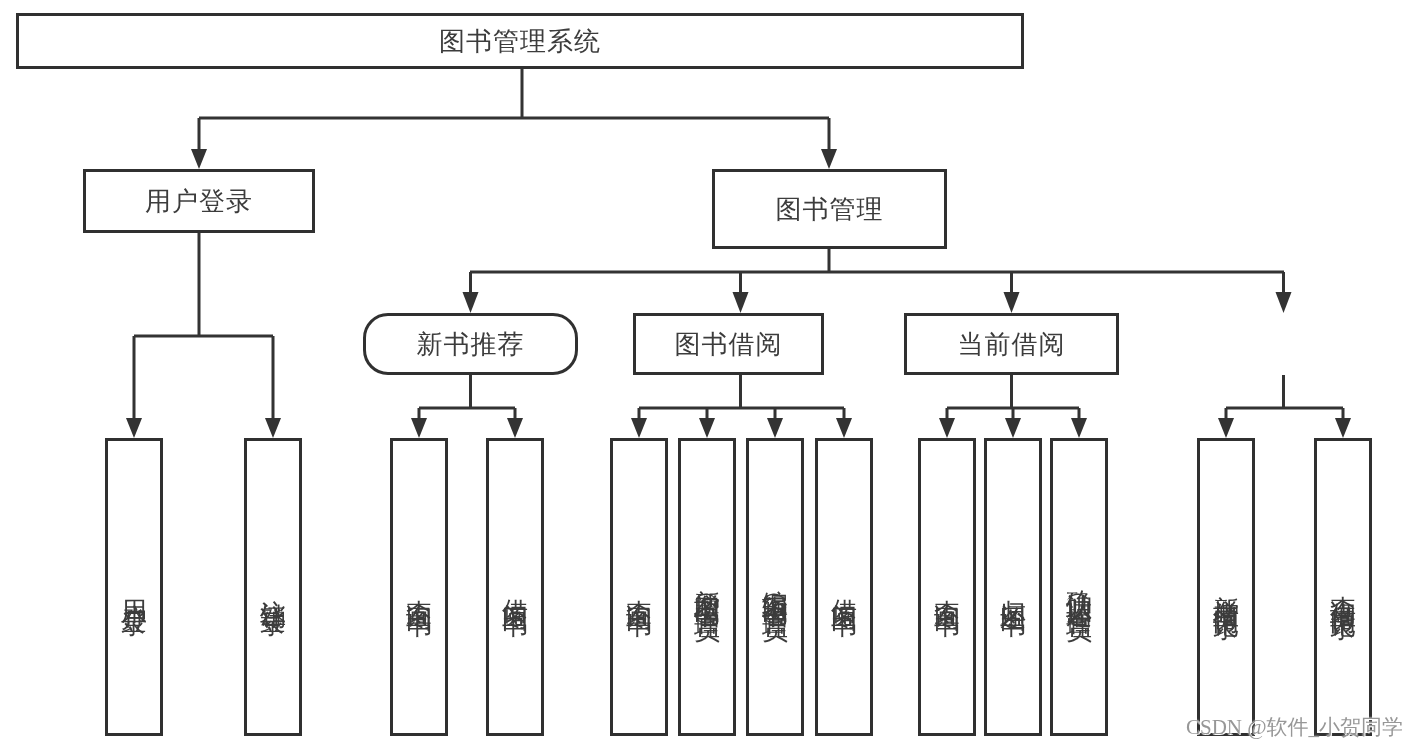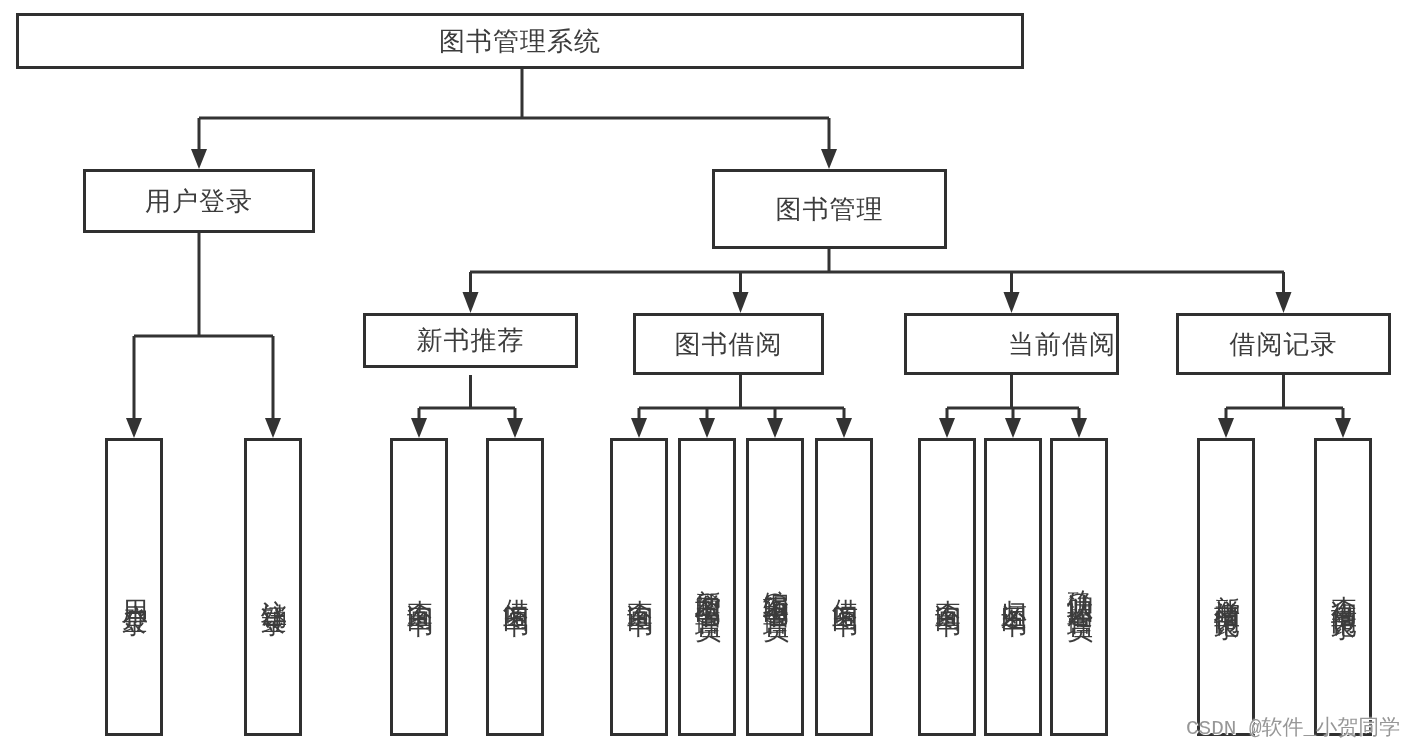--- a/index.html
+++ b/index.html
@@ -8,21 +8,21 @@
     --fill:#ffffff;
     --text:#3c3c3c;
     --wm:#979797;
     --bg:#ffffff;
   }
   html,body{margin:0;padding:0;background:var(--bg);}
   .canvas{
     position:relative;
     width:1405px;height:747px;
     background:var(--bg);
-    font-family:Liberation Mono, monospace;
+    font-family:Liberation Serif, serif;
     overflow:hidden;
   }
   .connectors{position:absolute;left:0;top:0;width:1405px;height:747px;}
   .connectors path{stroke:var(--line);stroke-width:3;fill:none;}
   .connectors polygon{fill:var(--line);stroke:none;}
   .node{
     position:absolute;
     box-sizing:border-box;
     background:var(--fill);
     border:3px solid var(--border);
@@ -108,31 +108,28 @@
     <span>图书管理系统</span>
   </div>
 
   <div class="node" style="left:83px;top:169px;width:232px;height:64px;">
     <span>用户登录</span>
   </div>
   <div class="node" style="left:712px;top:169px;width:235px;height:80px;">
     <span>图书管理</span>
   </div>
 
-  <div class="node" style="left:363px;top:313px;width:215px;height:55px;">
+  <div class="node" style="left:363px;top:313px;width:215px;height:62px;border-radius:25px;">
     <span>新书推荐</span>
   </div>
   <div class="node" style="left:633px;top:313px;width:191px;height:62px;">
     <span>图书借阅</span>
   </div>
-  <div class="node" style="left:904px;top:313px;width:215px;height:62px;justify-content:flex-end;">
+  <div class="node" style="left:904px;top:313px;width:215px;height:62px;">
     <span>当前借阅</span>
-  </div>
-  <div class="node" style="left:1176px;top:313px;width:215px;height:62px;">
-    <span>借阅记录</span>
   </div>
 
   <div class="node vert" style="left:105px;top:438px;width:58px;height:298px;">
     <span>用户登录</span>
   </div>
   <div class="node vert" style="left:244px;top:438px;width:58px;height:298px;">
     <span>注销登录</span>
   </div>
 
   <div class="node vert" style="left:390px;top:438px;width:58px;height:298px;">

